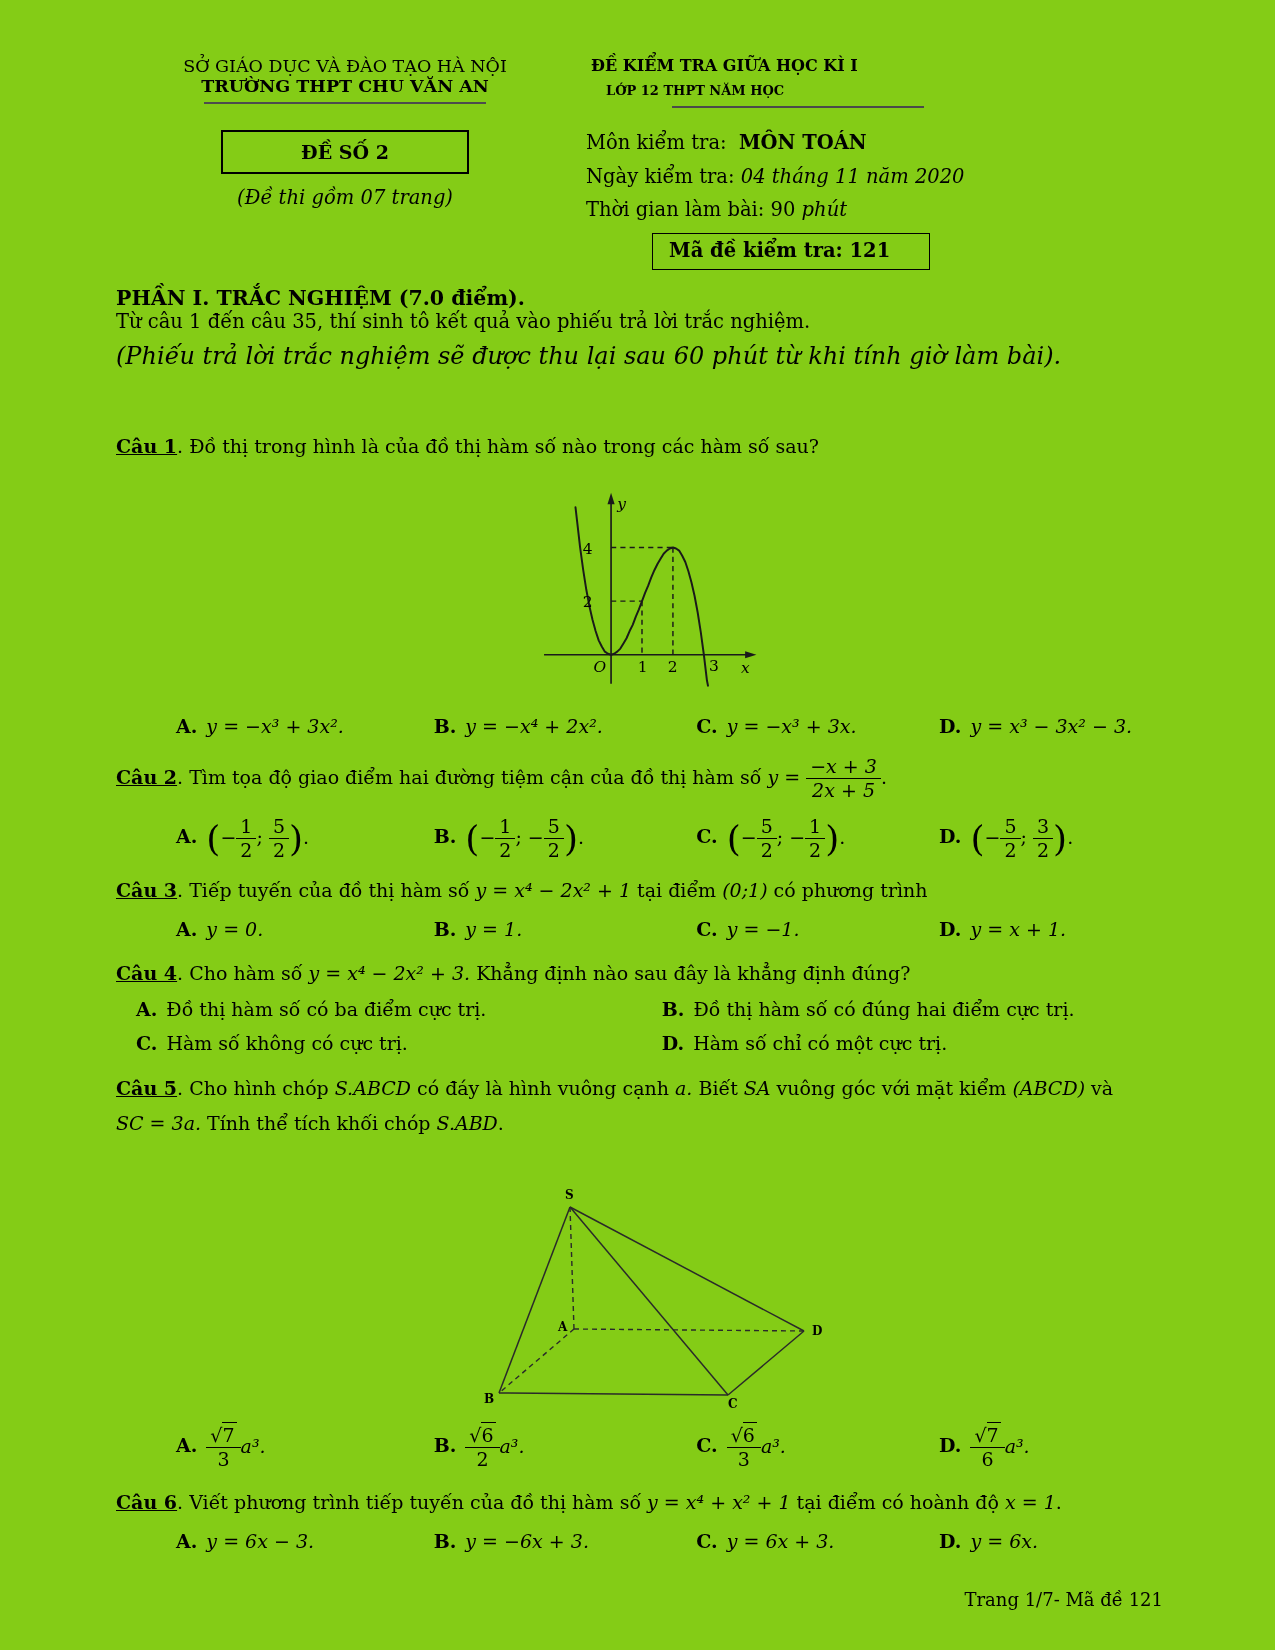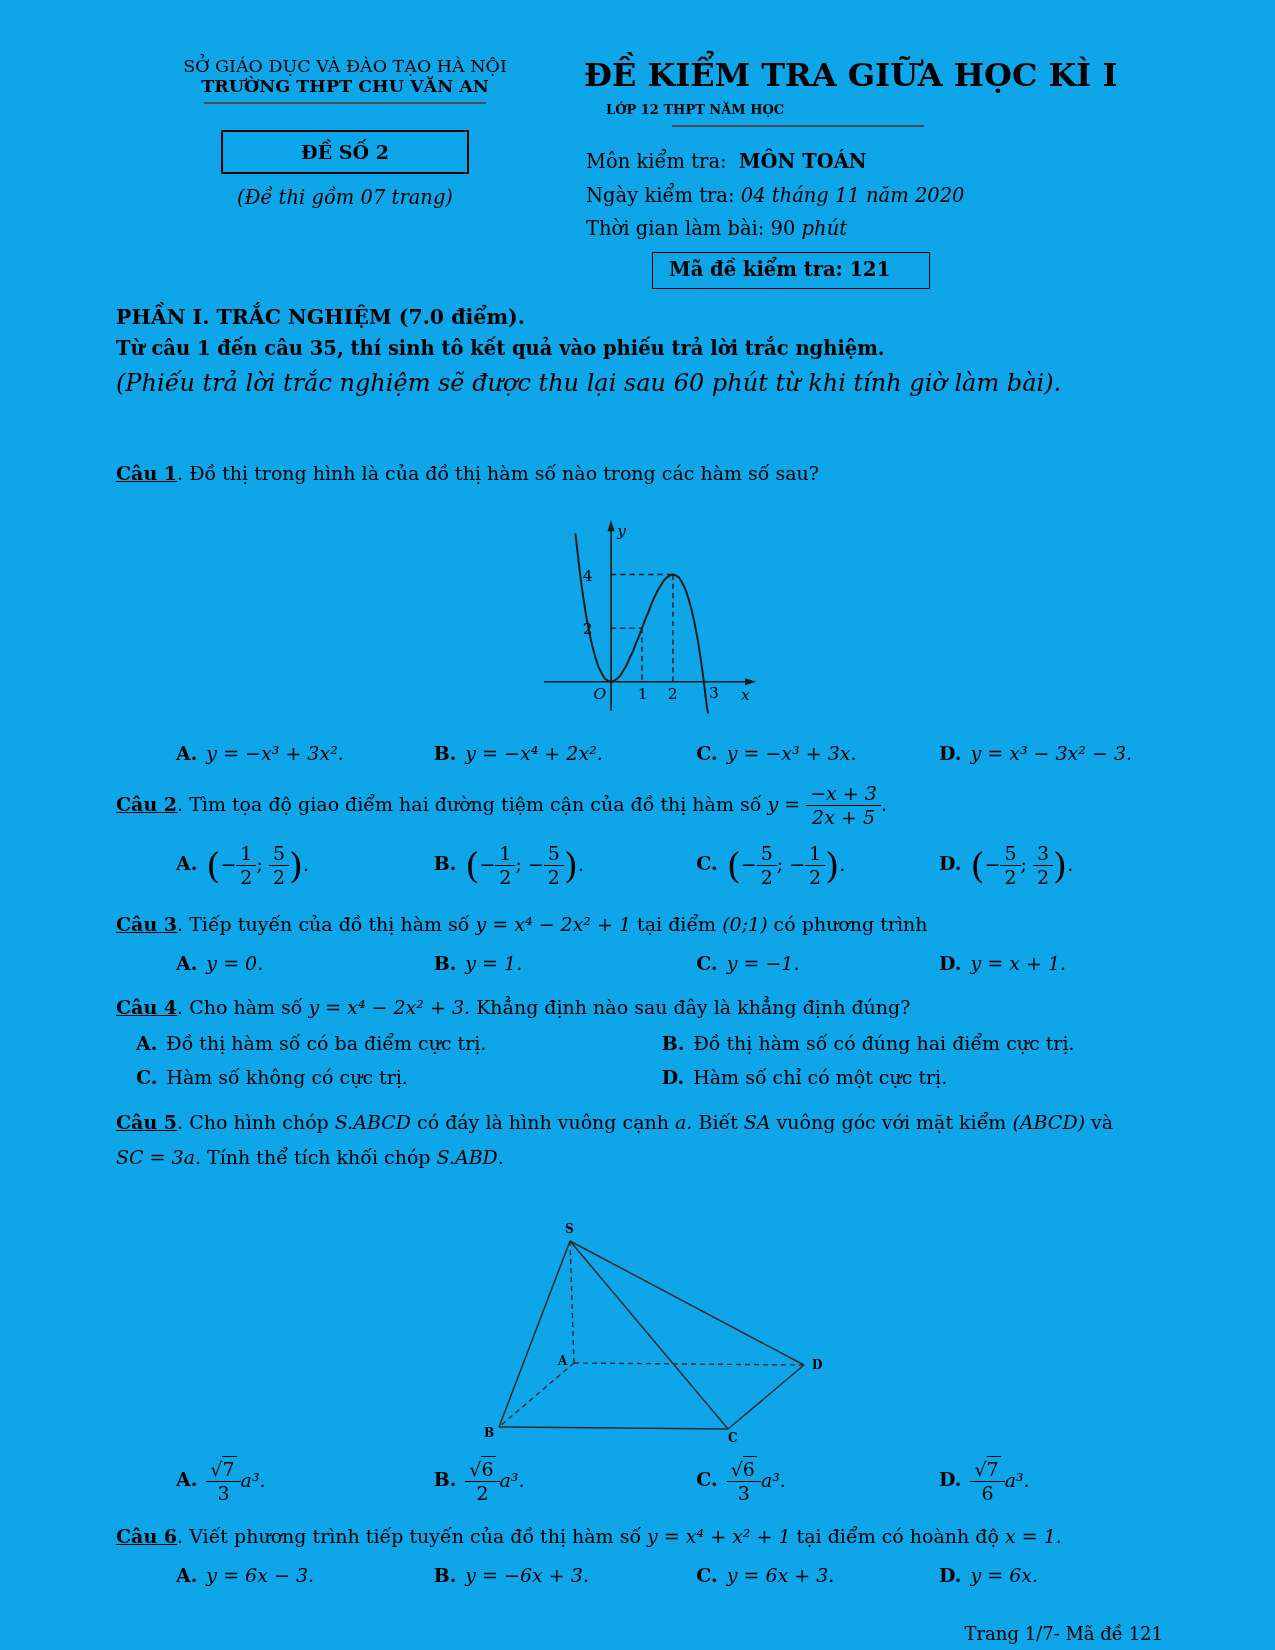--- a/index.html
+++ b/index.html
@@ -1,40 +1,40 @@
 <!DOCTYPE html>
 <html><head>
 <meta charset="utf-8">
 <style>
   html,body { margin:0; padding:0; background:#ffffff; }
   .page {
     width:1275px; height:1650px; box-sizing:border-box; position:relative;
-    padding:56px 108px 30px 116px; background:#0ea5e9; color:#000;
+    padding:56px 108px 30px 116px; background:#84cc16; color:#000;
     font-family:"DejaVu Serif","Liberation Serif",serif; font-size:19px; overflow:hidden;
   }
   
   .hdr { display:flex; }
   .hdr-left { width:44%; text-align:center; }
   .hdr-right { width:56%; padding-left:10px; }
   .hl1 { font-size:17.5px; white-space:nowrap; }
   .hl2 { font-weight:bold; font-size:17.5px; margin-top:0; white-space:nowrap; }
   .hl-rule { width:282px; border-bottom:2px solid #4d4d4d; margin:6px auto 0; }
   .debox { width:244px; border:2px solid #000; font-weight:bold; font-size:19px;
            padding:9px 0; margin:26px auto 0; }
   .pagesnote { font-style:italic; font-size:19.5px; margin-top:12px; }
-  .rt-title { font-weight:bold; font-size:32px; white-space:nowrap; }
+  .rt-title { font-weight:bold; font-size:16px; white-space:nowrap;margin-left:7px; }
   .rt-sub { font-weight:bold; font-size:13px; margin-top:8px; padding-left:22px; }
   .rt-rule { width:252px; border-bottom:2.5px solid #4a4a4a; margin:8px 0 0 88px; }
   .info { margin-top:18px; font-size:19.5px; line-height:1.72; padding-left:2px; }
   .b { font-weight:bold; } .i { font-style:italic; }
   .codebox { border:1.6px solid #000; display:inline-block; padding:5px 30px 7px 16px;
              font-weight:bold; font-size:19.5px; margin:6px 0 0 68px; min-width:230px; }
   
   .part-title { font-weight:bold; font-size:20.5px; margin-top:16px; }
-  .instr-bold { font-weight:bold; font-size:19.5px; margin-top:8px; }
+  .instr-bold { font-weight:normal; font-size:19.5px; }
   .instr-ital { font-style:italic; font-size:24px; margin-top:9px; }
   
   .question { margin-top:22px; line-height:1.5; }
   .qlabel { font-weight:bold; text-decoration:underline; }
   .fm { font-style:italic; font-family:"DejaVu Serif","Liberation Serif",serif; }
   .opt-grid { display:grid; grid-template-columns:26% 26.5% 24.5% 23%;
               padding-left:60px; margin-top:8px; align-items:center; }
   .opt-grid2 { display:grid; grid-template-columns:51% 49%; padding-left:20px;
                margin-top:4px; line-height:1.8; }
   .letter { font-weight:bold; margin-right:9px; }
@@ -118,21 +118,21 @@
     <span class="fm">y =</span>
     <span class="frac"><span class="num fm">−x + 3</span><span class="den fm">2x + 5</span></span><span>.</span>
     <div class="opt-grid" style="margin-top:14px;">
       <div><span class="letter">A.</span><span class="bigp">(</span><span>−</span><span class="frac"><span class="num">1</span><span class="den">2</span></span><span>;</span> <span></span><span class="frac"><span class="num">5</span><span class="den">2</span></span><span class="bigp">)</span><span>.</span></div>
       <div><span class="letter">B.</span><span class="bigp">(</span><span>−</span><span class="frac"><span class="num">1</span><span class="den">2</span></span><span>;</span> <span>−</span><span class="frac"><span class="num">5</span><span class="den">2</span></span><span class="bigp">)</span><span>.</span></div>
       <div><span class="letter">C.</span><span class="bigp">(</span><span>−</span><span class="frac"><span class="num">5</span><span class="den">2</span></span><span>;</span> <span>−</span><span class="frac"><span class="num">1</span><span class="den">2</span></span><span class="bigp">)</span><span>.</span></div>
       <div><span class="letter">D.</span><span class="bigp">(</span><span>−</span><span class="frac"><span class="num">5</span><span class="den">2</span></span><span>;</span> <span></span><span class="frac"><span class="num">3</span><span class="den">2</span></span><span class="bigp">)</span><span>.</span></div>
     </div>
   </div>
 
-  <div class="question" style="margin-top:22px;">
+  <div class="question" style="margin-top:15px;">
     <span class="qlabel">Câu 3</span><span>. Tiếp tuyến của đồ thị hàm số </span><span class="fm">y = x⁴ − 2x² + 1</span><span> tại điểm </span><span class="fm">(0;1)</span><span> có phương trình</span>
     <div class="opt-grid" style="margin-top:10px;">
       <div><span class="letter">A.</span><span class="fm">y = 0.</span></div>
       <div><span class="letter">B.</span><span class="fm">y = 1.</span></div>
       <div><span class="letter">C.</span><span class="fm">y = −1.</span></div>
       <div><span class="letter">D.</span><span class="fm">y = x + 1.</span></div>
     </div>
   </div>
 
   <div class="question" style="margin-top:16px;">

